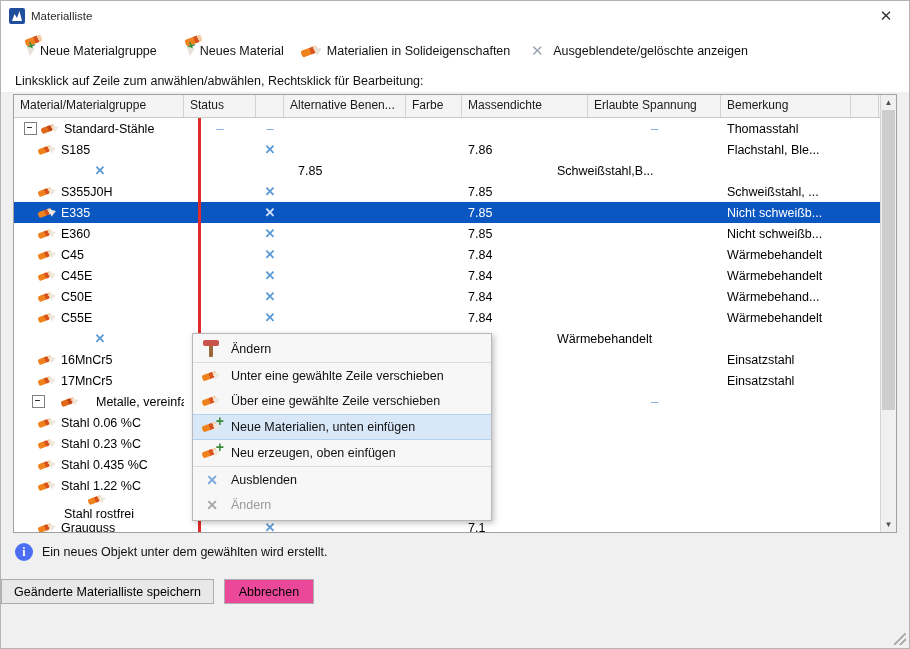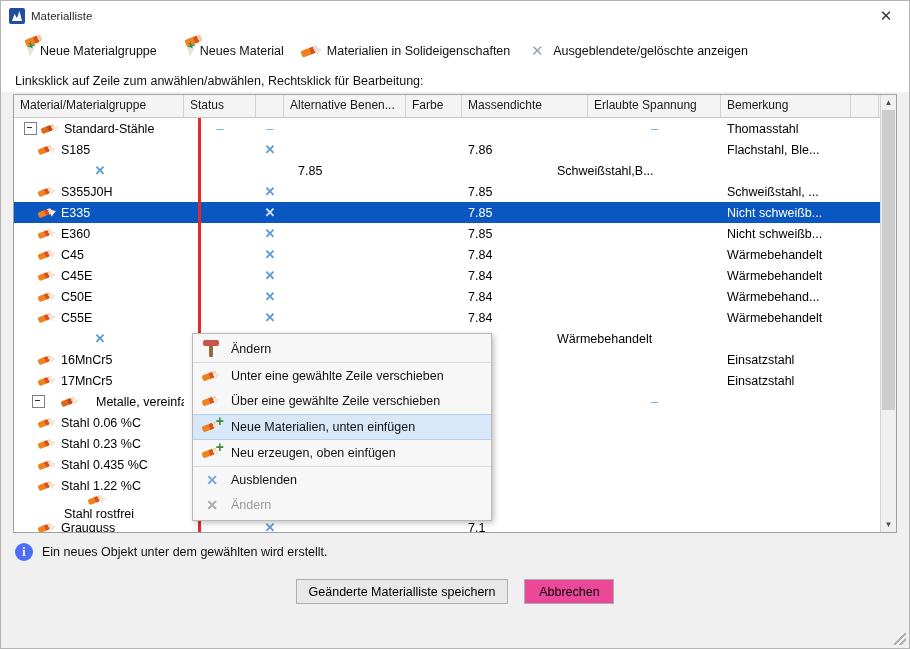--- a/index.html
+++ b/index.html
@@ -398,23 +398,22 @@
     display: flex;
     align-items: center;
     justify-content: center;
     margin-right: 9px;
     font-family: "Liberation Serif", serif;
     flex: none;
   }
   
   .btnbar {
     display: flex;
-    justify-content: center;
     align-items: center;
-    gap: 16px;
+    gap: 10px;
     margin-top: 14px;
   }
   .btn {
     min-width: 90px;
     height: 25px;
     padding: 0 12px;
     background: #ec4899;
     border: 1px solid #adadad;
     font-size: 12.5px;
     font-family: "Liberation Sans", sans-serif;

